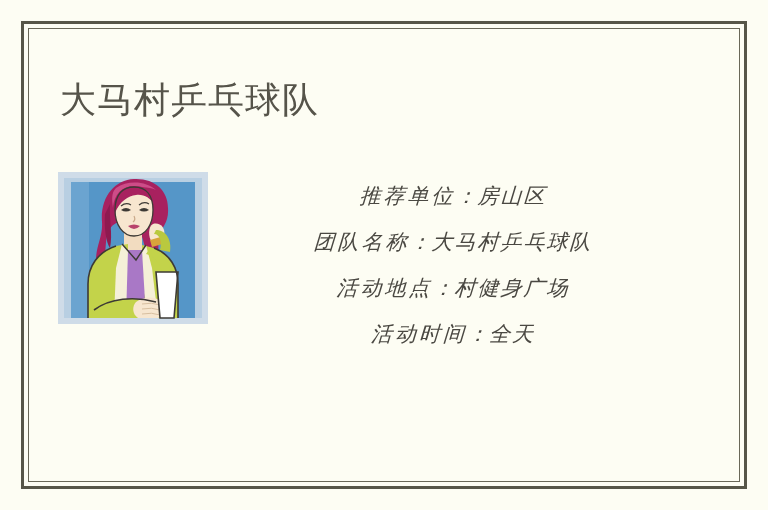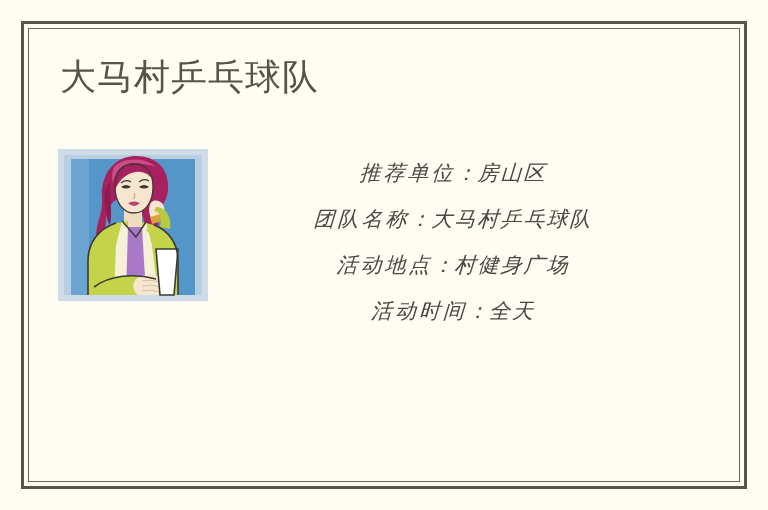--- a/index.html
+++ b/index.html
@@ -36,21 +36,21 @@
     left: 28px;
     top: 28px;
     width: 712px;
     height: 454px;
     border: 1px solid #6a6858;
     box-sizing: border-box;
   }
   .content {
     position: absolute;
     left: 28px;
-    top: 20px;
+    top: 43px;
     width: 712px;
     height: 454px;
     box-sizing: border-box;
   }
   .page-title {
     position: absolute;
     left: 32px;
     top: 35px;
     font-size: 36px;
     line-height: 44px;

